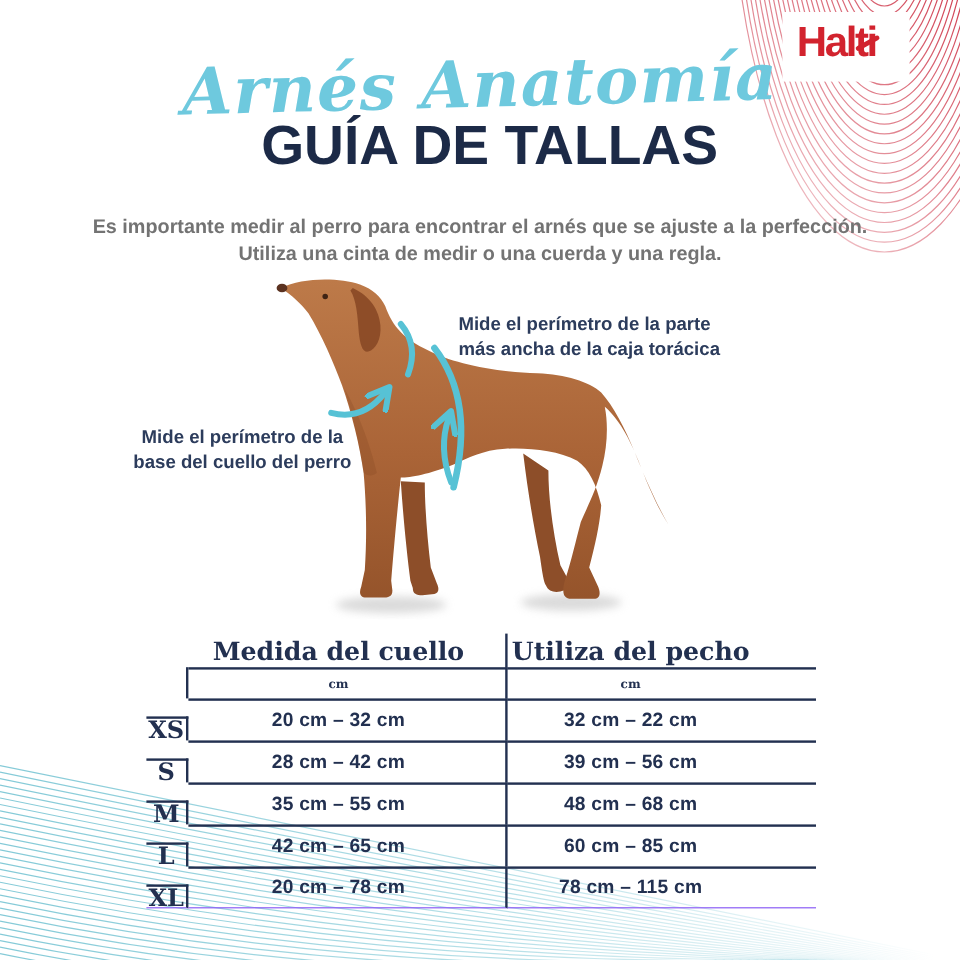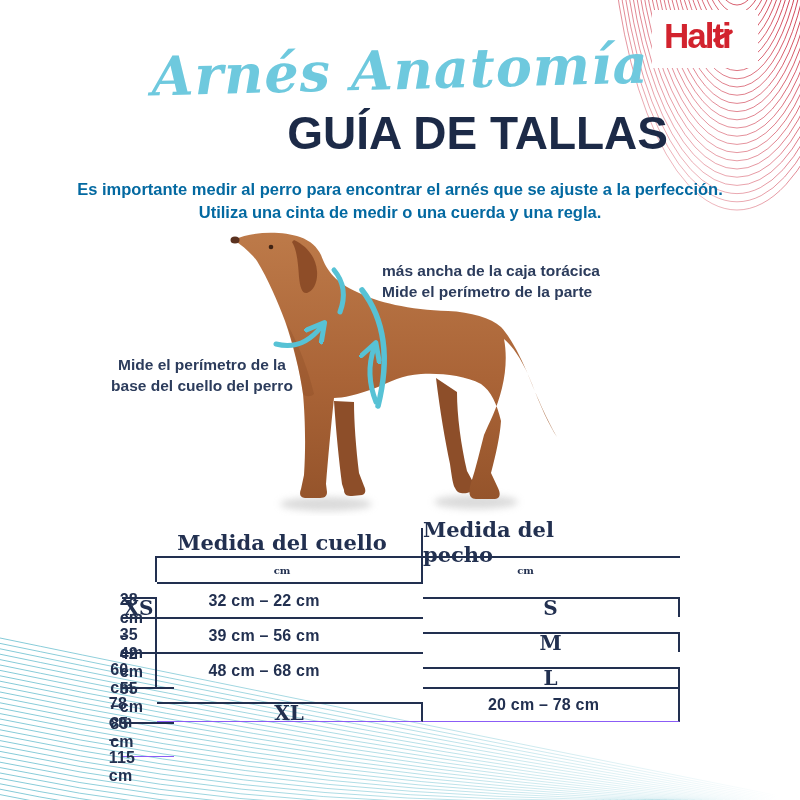--- a/index.html
+++ b/index.html
@@ -12,25 +12,25 @@
   .logo-box{position:absolute;left:652px;top:10px;width:106px;height:58px;background:#fff;z-index:2;}
   .logo-text{position:absolute;left:12px;top:6px;font-size:35px;font-weight:bold;
     color:#d2232e;letter-spacing:-2px;font-family:"Liberation Sans",sans-serif;}
   .logo-bar{position:absolute;left:60px;top:24px;width:22px;height:4px;background:#d2232e;
     transform:rotate(-29deg);border-radius:2px;}
 
   
   .script-title{position:absolute;left:140px;top:38px;width:520px;text-align:center;
     font-family:"DejaVu Serif",serif;font-style:italic;font-weight:bold;
     font-size:54px;color:#6ec9de;transform:rotate(-1.5deg);letter-spacing:1px;}
-  .main-title{position:absolute;left:148px;top:106px;width:520px;text-align:right;
+  .main-title{position:absolute;left:148px;top:94px;width:520px;text-align:center;
     font-size:46px;font-weight:bold;color:#1c2a47;letter-spacing:0px;
     font-family:"Liberation Sans",sans-serif;}
   .intro{position:absolute;left:0;top:178px;width:800px;text-align:center;
-    font-size:16.5px;font-weight:bold;color:#0369a1;line-height:23px;}
+    font-size:16.5px;font-weight:bold;color:#737373;line-height:23px;}
 
   
   .note{position:absolute;font-size:15.5px;font-weight:bold;color:#2c3c5c;line-height:21px;}
   .note-chest{left:382px;top:260px;text-align:left;width:230px;}
   .note-neck{left:108px;top:354px;text-align:center;width:188px;}
 
   .dog-wrap{position:absolute;left:210px;top:226px;width:360px;height:290px;}
 
   
   .size-table{position:absolute;left:122px;top:528px;width:558px;z-index:1;
@@ -134,22 +134,22 @@
     </div>
 
     <div class="script-title">Arnés Anatomía</div>
     <div class="main-title">GUÍA DE TALLAS</div>
     <div class="intro">
       <div>Es importante medir al perro para encontrar el arnés que se ajuste a la perfección.</div>
       <div>Utiliza una cinta de medir o una cuerda y una regla.</div>
     </div>
 
     <div class="note note-chest">
+      <div>Mide el perímetro de la parte</div>
       <div>más ancha de la caja torácica</div>
-      <div>Mide el perímetro de la parte</div>
     </div>
     <div class="note note-neck">
       <div>Mide el perímetro de la</div>
       <div>base del cuello del perro</div>
     </div>
 
     <div class="dog-wrap">
       <svg viewBox="0 0 360 290" width="360" height="290">
         <defs>
           <linearGradient id="fur" x1="0" y1="0" x2="0" y2="1">
@@ -198,38 +198,40 @@
 
         <path d="M152,64 Q186,108 168,180" fill="none" stroke="#57c2d5" stroke-width="5.5" stroke-linecap="round"></path>
         <path d="M166,176 Q155,148 164,122" fill="none" stroke="#57c2d5" stroke-width="5" stroke-linecap="round" marker-end="url(#arr)"></path>
       </svg>
     </div>
 
     <div class="size-table">
 
       <div></div>
       <div class="th b-r pad2">Medida del cuello</div>
-      <div class="th pad3">Medida del pecho</div>
+      <div class="th pad3">Utiliza del pecho</div>
 
       <div class="b-r"></div>
       <div class="unit b-r b-t pad2">cm</div>
       <div class="unit b-t pad3">cm</div>
 
       <div class="size-label b-r b-t">XS</div>
+      <div class="val b-r b-t pad2">20 cm – 32 cm</div>
       <div class="val b-t pad3">32 cm – 22 cm</div>
 
       <div class="size-label b-r b-t">S</div>
       <div class="val b-r b-t pad2">28 cm – 42 cm</div>
       <div class="val b-t pad3">39 cm – 56 cm</div>
 
       <div class="size-label b-r b-t">M</div>
       <div class="val b-r b-t pad2">35 cm – 55 cm</div>
       <div class="val b-t pad3">48 cm – 68 cm</div>
 
       <div class="size-label b-r b-t">L</div>
+      <div class="val b-r b-t pad2">42 cm – 65 cm</div>
       <div class="val b-t pad3">60 cm – 85 cm</div>
 
       <div class="size-label b-r b-t b-b">XL</div>
       <div class="val b-r b-t b-b pad2">20 cm – 78 cm</div>
       <div class="val b-t b-b pad3">78 cm – 115 cm</div>
     </div>
 
   </div>
 </div>
 

